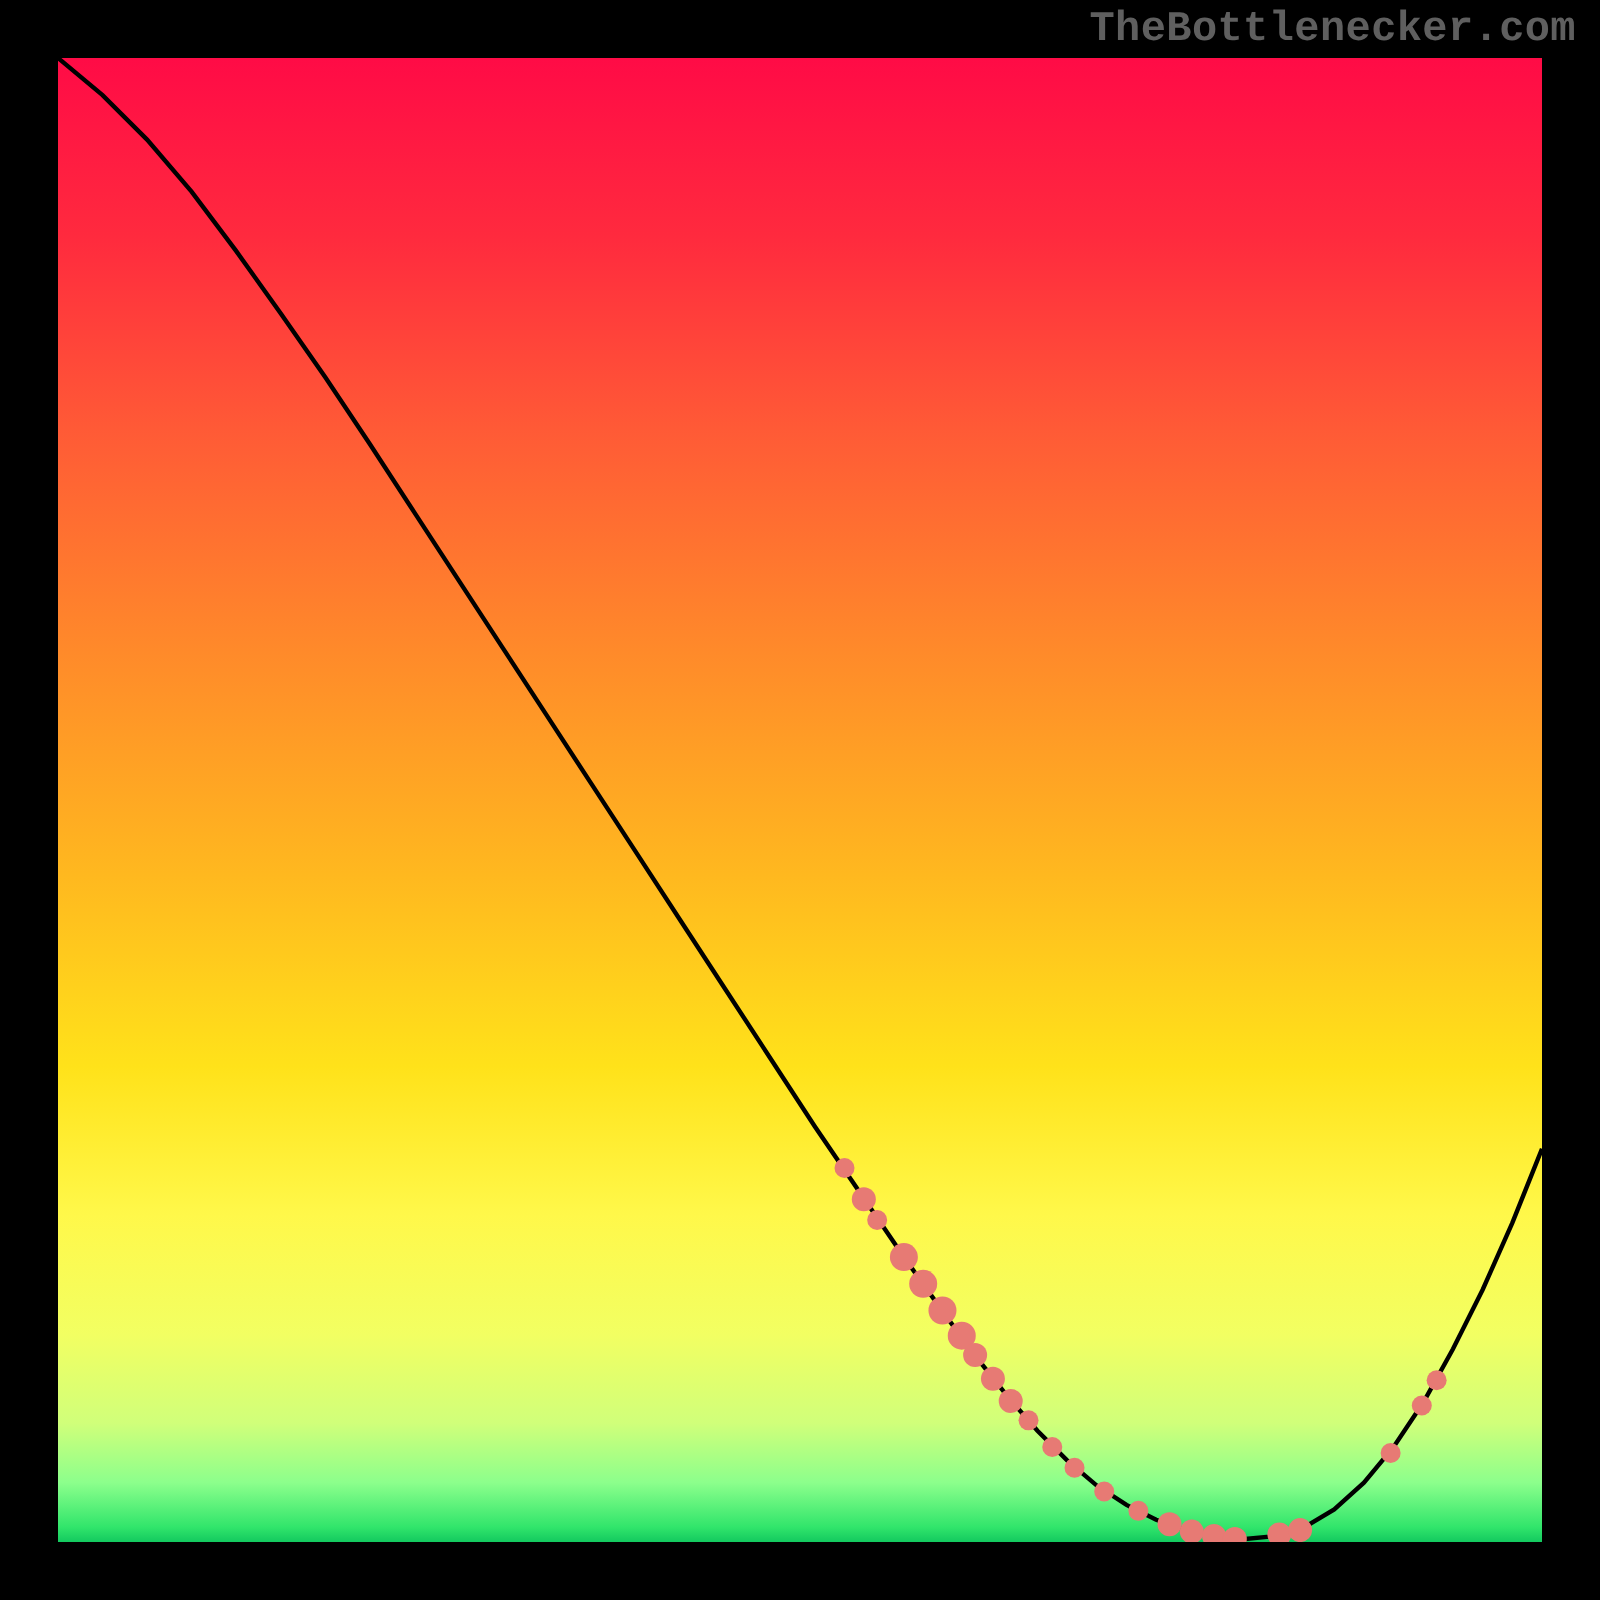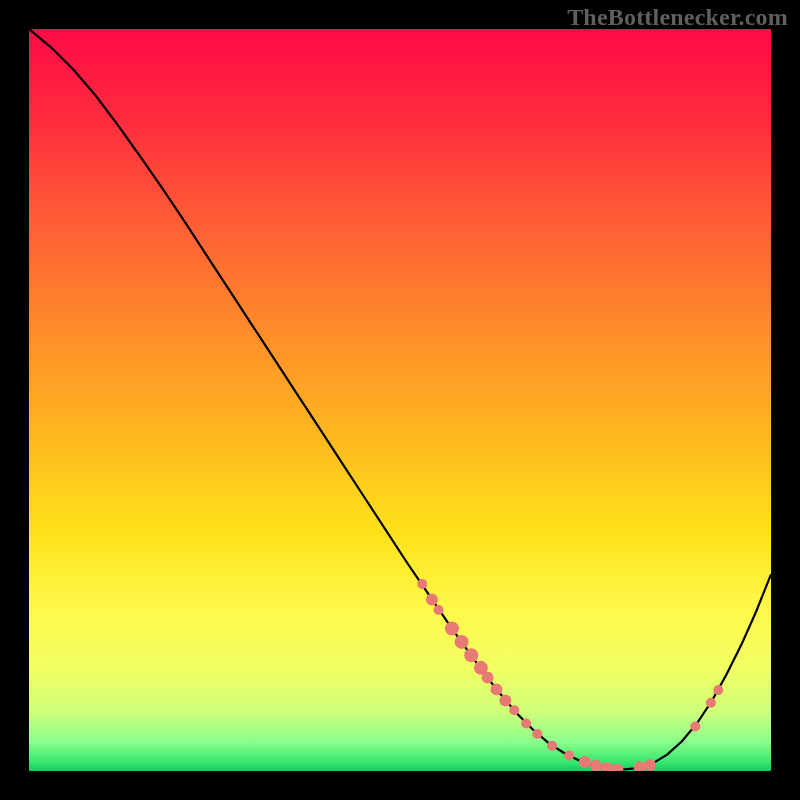--- a/index.html
+++ b/index.html
@@ -7,22 +7,22 @@
   .container {
     position: relative;
     width: 800px;
     height: 800px;
     background: #000;
   }
   .watermark {
     position: absolute;
     top: 4px;
     right: 12px;
-    font-family: Liberation Serif, serif;
-    font-size: 24px;
+    font-family: Liberation Mono, monospace;
+    font-size: 21px;
     font-weight: bold;
     color: #5f5f5f;
     letter-spacing: 0.2px;
   }
   .plot {
     position: absolute;
     left: 29px;
     top: 29px;
     width: 742px;
     height: 742px;

